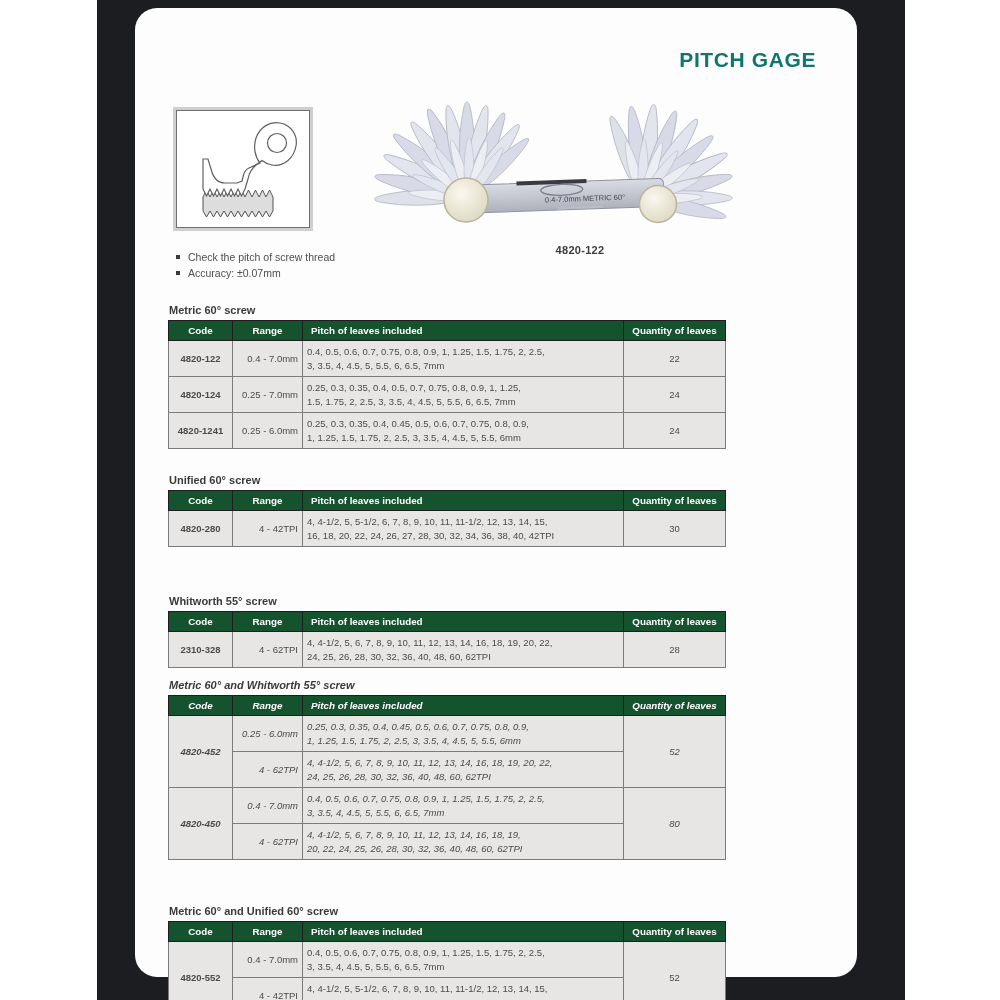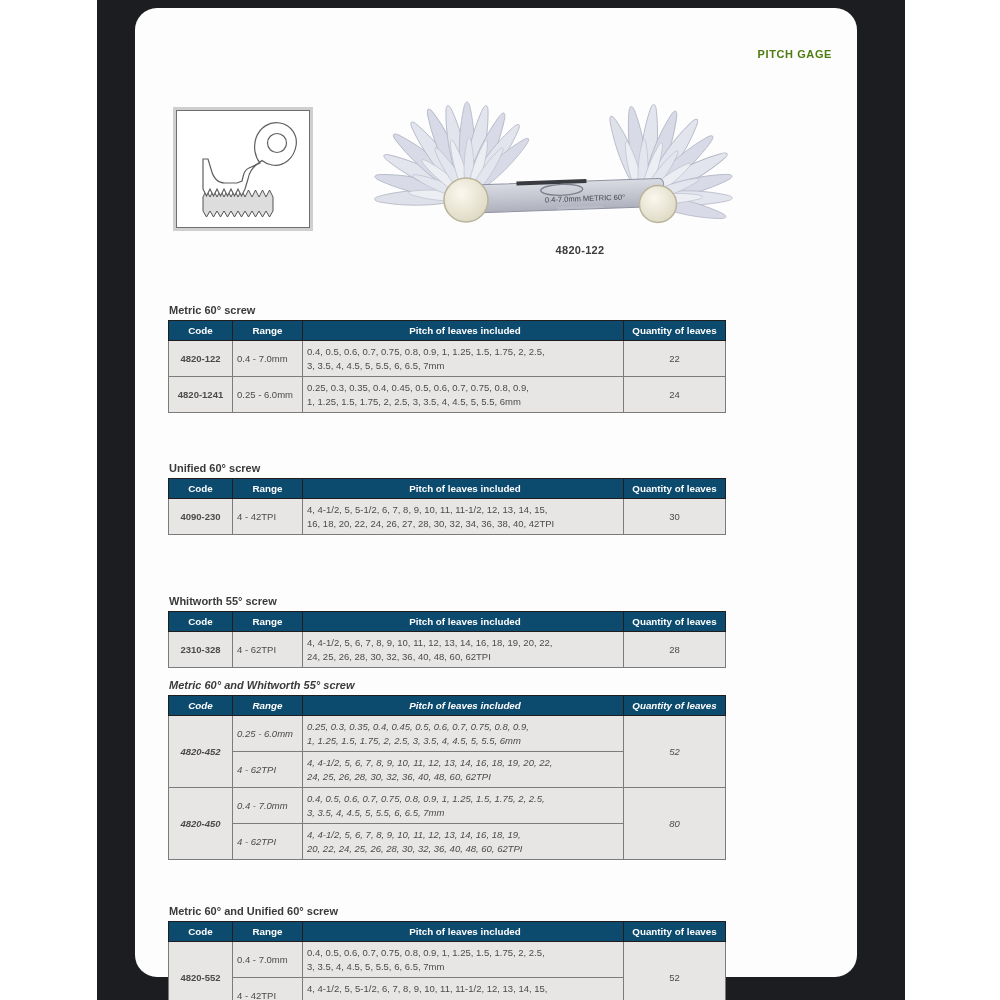--- a/index.html
+++ b/index.html
@@ -3,50 +3,50 @@
 <meta charset="utf-8">
 <style>
   html,body{margin:0;padding:0;}
   body{
     width:1000px;height:1000px;position:relative;background:#ffffff;
     font-family:"Liberation Sans", sans-serif;color:#454545;overflow:hidden;
   }
   .black-frame{position:absolute;left:97px;top:0;width:808px;height:1000px;background:#1c1d21;}
   .page{position:absolute;left:135px;top:8px;width:722px;height:969px;background:#fdfdfd;border-radius:22px;}
 
-  .page-title{position:absolute;top:40px;right:25px;font-size:11px;font-weight:bold;color:#4d7c0f;letter-spacing:.6px;}
+  .page-title{position:absolute;top:40px;right:41px;font-size:21px;font-weight:bold;color:#0f766e;letter-spacing:.6px;}
 
   .icon-box{position:absolute;left:41px;top:102px;width:132px;height:116px;background:#fff;
     border:1px solid #6f6f6f;box-shadow:0 0 0 3px #cfcfcf;}
   .icon-box svg{display:block;}
 
   .features{position:absolute;left:41px;top:241px;}
   .feature{display:flex;align-items:flex-start;font-size:10.5px;color:#4e4e4e;line-height:16px;}
   .bullet{width:4px;height:4px;background:#3a3a3a;margin:6px 8px 0 0;flex:none;}
 
   .product-photo{position:absolute;left:222px;top:78px;width:450px;height:155px;}
   .product-caption{position:absolute;left:225px;top:236px;width:440px;text-align:center;
     font-size:11px;font-weight:bold;color:#3c3c3c;letter-spacing:.3px;}
 
   .section{position:absolute;left:33px;width:470px;}
-  .s1{top:296px;} .s2{top:454px;} .s3{top:554px;margin-top:33px;} .s4{top:671px;font-style:italic;} .s5{top:857px;margin-top:40px;}
+  .s1{top:296px;} .s2{top:466px;} .s3{top:554px;margin-top:33px;} .s4{top:671px;font-style:italic;} .s5{top:857px;margin-top:40px;}
   .section-title{font-size:11px;font-weight:bold;color:#3a3a3a;margin:0 0 4px 1px;}
 
   table.spec{border-collapse:collapse;width:557px;table-layout:fixed;}
   table.spec th{
-    background:#0c4a6e;color:#ffffff;font-size:9.8px;font-weight:bold;
+    background:#14532d;color:#ffffff;font-size:9.8px;font-weight:bold;
     height:17px;padding:1px 4px;border:1px solid #211d1e;text-align:center;overflow:hidden;white-space:nowrap;
   }
-  table.spec th.h-pitch{text-align:center;padding-left:8px;}
+  table.spec th.h-pitch{text-align:left;padding-left:8px;}
   table.spec td{
     background:#e7e6e4;border:1px solid #7b7b7b;font-size:9.5px;color:#4b4b4b;
     height:33px;padding:1px 4px;line-height:1.38;vertical-align:middle;overflow:hidden;
   }
   td.c-code{font-weight:bold;color:#3d3d3d;text-align:center;}
-  td.c-range{text-align:left;}
+  td.c-range{text-align:right;}
   td.c-pitch{padding-left:8px;}
   td.c-qty{text-align:center;}
   .pl{white-space:nowrap;}
 </style>
 </head>
 <body>
 
 <div class="black-frame"></div>
 <div class="page">
 
@@ -55,20 +55,30 @@
   <div class="icon-box">
     <svg width="132" height="116" viewBox="0 0 132 116">
 
       <path d="M26,86 L29.5,79 L33,86 L36.5,79 L40,86 L43.5,79 L47,86 L50.5,79 L54,86 L57.5,79 L61,86 L64.5,79 L68,86 L71.5,79 L75,86 L78.5,79 L82,86 L85.5,79 L89,86 L92.5,79 L96,86 L96,100 L92.5,106 L89,100 L85.5,106 L82,100 L78.5,106 L75,100 L71.5,106 L68,100 L64.5,106 L61,100 L57.5,106 L54,100 L50.5,106 L47,100 L43.5,106 L40,100 L36.5,106 L33,100 L29.5,106 L26,100 Z" fill="#dddddd" stroke="#555555" stroke-width="1"></path>
 
       <path d="M26,78 L29.5,85 L33,78 L36.5,85 L40,78 L43.5,85 L47,78 L50.5,85 L54,78 L57.5,85 L61,78 L64.5,85 L68,78 L71,68 C72.5,60 76,55 83,52 C78,46 76,36 79,27 C83,16 93,10 103,12 C114,14 121,24 119,35 C117,47 107,56 95,54 C91.5,53.4 88,52 85,49.5 C81,53 78,54.5 72,57 C69,58.4 67.5,60 66.5,64 L65,70 L60,72 L48,72 C40,72 36,66 34,58 L31,48 L26,48 Z" fill="#ffffff" stroke="#606060" stroke-width="1.2"></path>
       <circle cx="100" cy="32" r="9.5" fill="#ffffff" stroke="#606060" stroke-width="1.2"></circle>
     </svg>
   </div>
 
+  <div class="features">
+    <div class="feature">
+      <span class="bullet"></span>
+      <span>Check the pitch of screw thread</span>
+    </div>
+    <div class="feature">
+      <span class="bullet"></span>
+      <span>Accuracy: ±0.07mm</span>
+    </div>
+  </div>
 
   <div class="product-photo">
     <svg width="450" height="155" viewBox="0 0 450 155">
       <defs>
         <path id="leaf" d="M0,2 C-8,-14 -9,-50 -3,-78 C-1.5,-86 1.5,-86 3,-78 C9,-50 8,-14 0,2 Z"></path>
         <linearGradient id="bodyg" x1="0" y1="0" x2="0" y2="1">
           <stop offset="0" stop-color="#dadce4"></stop>
             <stop offset="1" stop-color="#aeb1bc"></stop>
         </linearGradient>
         <radialGradient id="nutg" cx="0.4" cy="0.35" r="0.8">
@@ -161,20 +171,29 @@
       <tr>
         <td class="c-code">4820-122</td>
         <td class="c-range">0.4 - 7.0mm</td>
         <td class="c-pitch">
           <div class="pl">0.4, 0.5, 0.6, 0.7, 0.75, 0.8, 0.9, 1, 1.25, 1.5, 1.75, 2, 2.5,</div>
           <div class="pl">3, 3.5, 4, 4.5, 5, 5.5, 6, 6.5, 7mm</div>
         </td>
         <td class="c-qty">22</td>
       </tr>
       <tr>
+        <td class="c-code">4820-124</td>
+        <td class="c-range">0.25 - 7.0mm</td>
+        <td class="c-pitch">
+          <div class="pl">0.25, 0.3, 0.35, 0.4, 0.5, 0.7, 0.75, 0.8, 0.9, 1, 1.25,</div>
+          <div class="pl">1.5, 1.75, 2, 2.5, 3, 3.5, 4, 4.5, 5, 5.5, 6, 6.5, 7mm</div>
+        </td>
+        <td class="c-qty">24</td>
+      </tr>
+      <tr>
         <td class="c-code">4820-1241</td>
         <td class="c-range">0.25 - 6.0mm</td>
         <td class="c-pitch">
           <div class="pl">0.25, 0.3, 0.35, 0.4, 0.45, 0.5, 0.6, 0.7, 0.75, 0.8, 0.9,</div>
           <div class="pl">1, 1.25, 1.5, 1.75, 2, 2.5, 3, 3.5, 4, 4.5, 5, 5.5, 6mm</div>
         </td>
         <td class="c-qty">24</td>
       </tr>
     </tbody>
       </table>
@@ -190,21 +209,21 @@
           <col style="width:102px">
         </colgroup>
       <tbody>
           <tr>
         <th>Code</th>
         <th>Range</th>
         <th class="h-pitch">Pitch of leaves included</th>
         <th>Quantity of leaves</th>
       </tr>
       <tr>
-        <td class="c-code">4090-230</td>
+        <td class="c-code">4820-280</td>
         <td class="c-range">4 - 42TPI</td>
         <td class="c-pitch">
           <div class="pl">4, 4-1/2, 5, 5-1/2, 6, 7, 8, 9, 10, 11, 11-1/2, 12, 13, 14, 15,</div>
           <div class="pl">16, 18, 20, 22, 24, 26, 27, 28, 30, 32, 34, 36, 38, 40, 42TPI</div>
         </td>
         <td class="c-qty">30</td>
       </tr>
     </tbody>
       </table>
   </div>

